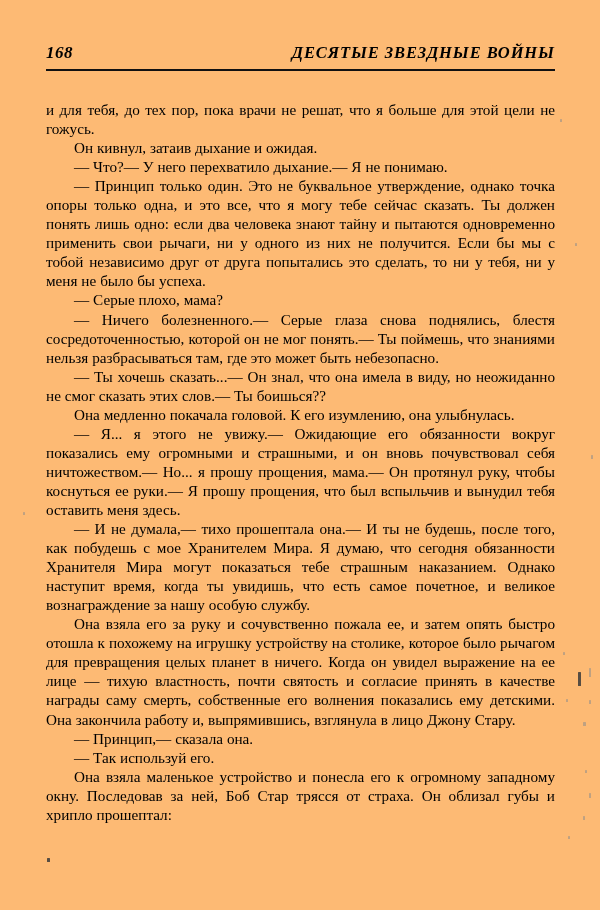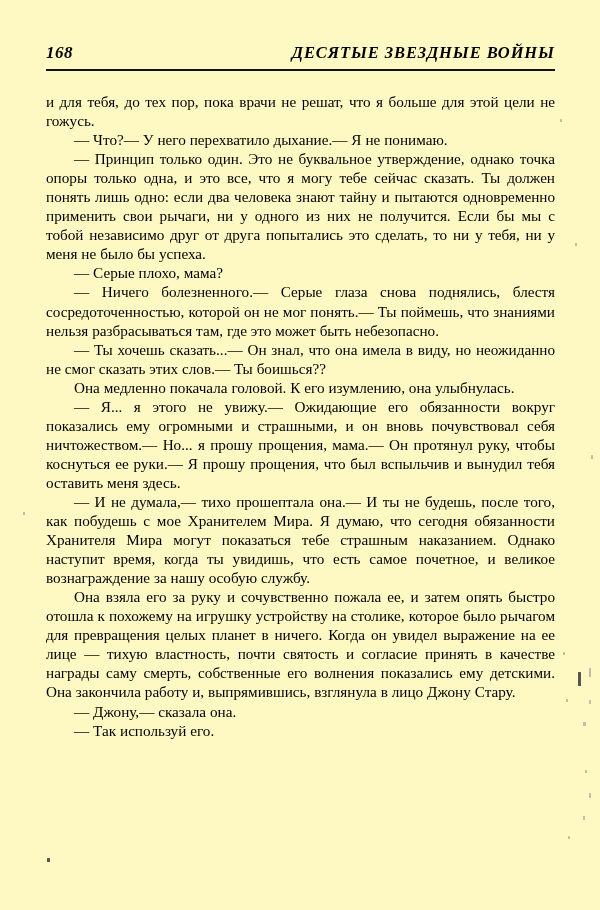--- a/index.html
+++ b/index.html
@@ -15,21 +15,21 @@
     font-family: "Liberation Serif", "DejaVu Serif", serif;
     color: #000000;
     position: relative;
   }
 
   .page {
     position: absolute;
     inset: 0;
     width: 600px;
     height: 910px;
-    background: #fef9c3;
+    background: #fdba74;
   }
 
   
   .header {
     position: absolute;
     left: 46px;
     top: 44px;
     width: 509px;
     height: 26px;
     display: flex;
@@ -57,21 +57,21 @@
     top: 69px;
     width: 509px;
     height: 2px;
     background: #111111;
   }
 
   
   .body-col {
     position: absolute;
     left: 46px;
-    top: 92px;
+    top: 100px;
     width: 509px;
   }
   .para {
     margin: 0;
     font-size: 15.2px;
     line-height: 19.05px;
     text-align: justify;
     text-justify: inter-word;
     text-indent: 28px;
     hyphens: manual;
@@ -101,31 +101,33 @@
 
   <div class="header">
     <span class="folio">168</span>
     <span class="runhead">ДЕСЯТЫЕ ЗВЕЗДНЫЕ ВОЙНЫ</span>
   </div>
 
   <div class="header-rule"></div>
 
   <div class="body-col">
       <p class="para flush">и для тебя, до тех пор, пока врачи не решат, что я больше для этой цели не гожусь.</p>
+      <p class="para">Он кивнул, затаив дыхание и ожидая.</p>
       <p class="para">— Что?— У него перехватило дыхание.— Я не понимаю.</p>
       <p class="para">— Принцип только один. Это не буквальное утверждение, однако точка опоры только одна, и это все, что я могу тебе сейчас сказать. Ты должен понять лишь одно: если два человека знают тайну и пытаются одновременно применить свои рычаги, ни у одного из них не получится. Если бы мы с тобой независимо друг от друга попытались это сделать, то ни у тебя, ни у меня не было бы успеха.</p>
       <p class="para">— Серые плохо, мама?</p>
       <p class="para">— Ничего болезненного.— Серые глаза снова поднялись, блестя сосредоточенностью, которой он не мог понять.— Ты поймешь, что знаниями нельзя разбрасываться там, где это может быть небезопасно.</p>
       <p class="para">— Ты хочешь сказать...— Он знал, что она имела в виду, но неожиданно не смог сказать этих слов.— Ты боишься??</p>
       <p class="para">Она медленно покачала головой. К его изумлению, она улыбнулась.</p>
       <p class="para">— Я... я этого не увижу.— Ожидающие его обязанности вокруг показались ему огромными и страшными, и он вновь почувствовал себя ничтожеством.— Но... я прошу прощения, мама.— Он протянул руку, чтобы коснуться ее руки.— Я прошу прощения, что был вспыльчив и вынудил тебя оставить меня здесь.</p>
       <p class="para">— И не думала,— тихо прошептала она.— И ты не будешь, после того, как побудешь с мое Хранителем Мира. Я думаю, что сегодня обязанности Хранителя Мира могут показаться тебе страшным наказанием. Однако наступит время, когда ты увидишь, что есть самое почетное, и великое вознаграждение за нашу особую службу.</p>
       <p class="para">Она взяла его за руку и сочувственно пожала ее, и затем опять быстро отошла к похожему на игрушку устройству на столике, которое было рычагом для превращения целых планет в ничего. Когда он увидел выражение на ее лице — тихую властность, почти святость и согласие принять в качестве награды саму смерть, собственные его волнения показались ему детскими. Она закончила работу и, выпрямившись, взглянула в лицо Джону Стару.</p>
-      <p class="para">— Джону,— сказала она.</p>
+      <p class="para">— Принцип,— сказала она.</p>
       <p class="para">— Так используй его.</p>
+      <p class="para">Она взяла маленькое устройство и понесла его к огромному западному окну. Последовав за ней, Боб Стар трясся от страха. Он облизал губы и хрипло прошептал:</p>
     </div>
 
 <div class="speck dark" style="left: 47px; top: 858px; width: 3px; height: 4px;"></div>
     <div class="speck" style="left: 563px; top: 652px; width: 2px; height: 3px;"></div>
     <div class="speck" style="left: 589px; top: 668px; width: 2px; height: 9px;"></div>
     <div class="speck dark" style="left: 578px; top: 672px; width: 3px; height: 14px;"></div>
     <div class="speck" style="left: 566px; top: 699px; width: 2px; height: 3px;"></div>
     <div class="speck" style="left: 589px; top: 700px; width: 2px; height: 4px;"></div>
     <div class="speck" style="left: 583px; top: 722px; width: 3px; height: 4px;"></div>
     <div class="speck" style="left: 585px; top: 770px; width: 2px; height: 3px;"></div>

